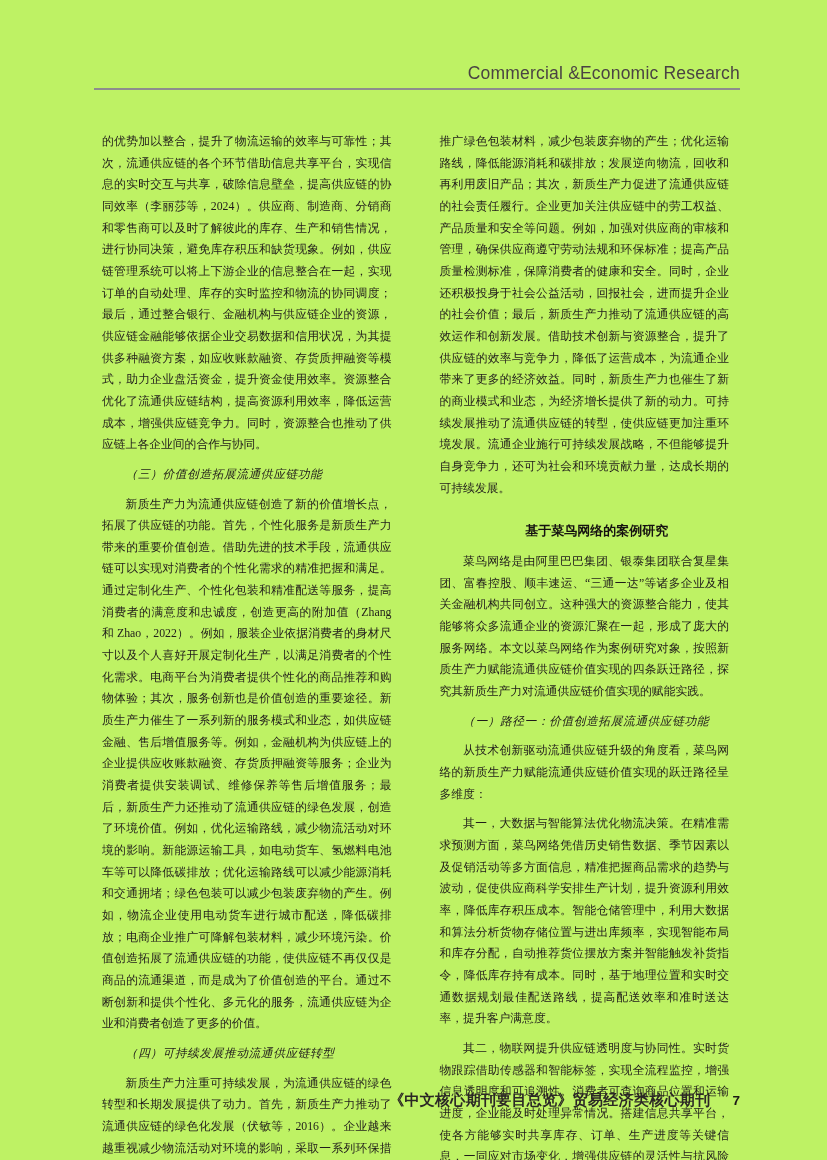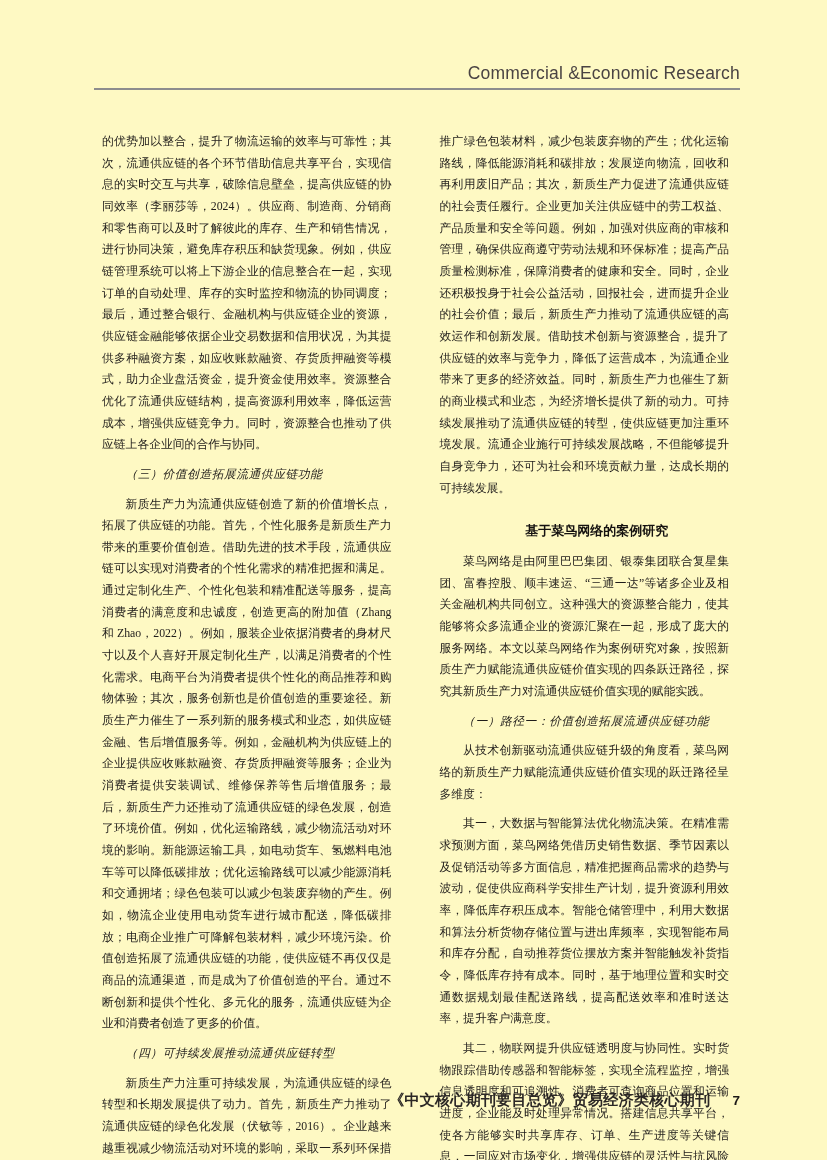--- a/index.html
+++ b/index.html
@@ -1,20 +1,20 @@
 <!DOCTYPE html>
 <html lang="zh"><head>
 <meta charset="utf-8">
 <title>Journal Page</title>
 <style>
   html,body{margin:0;padding:0;background:#ffffff;}
   .page{
     position:relative;
     width:827px;height:1160px;
-    background:#fef9c3;
+    background:#bef264;
     overflow:hidden;
     font-family:"Liberation Serif","DejaVu Serif",serif;
     color:#1f1c1a;
   }
   
   .page-header{
     position:absolute;
     left:94px;top:0;width:646px;height:88px;
     display:flex;align-items:flex-end;justify-content:flex-end;
     padding-bottom:4px;box-sizing:border-box;

